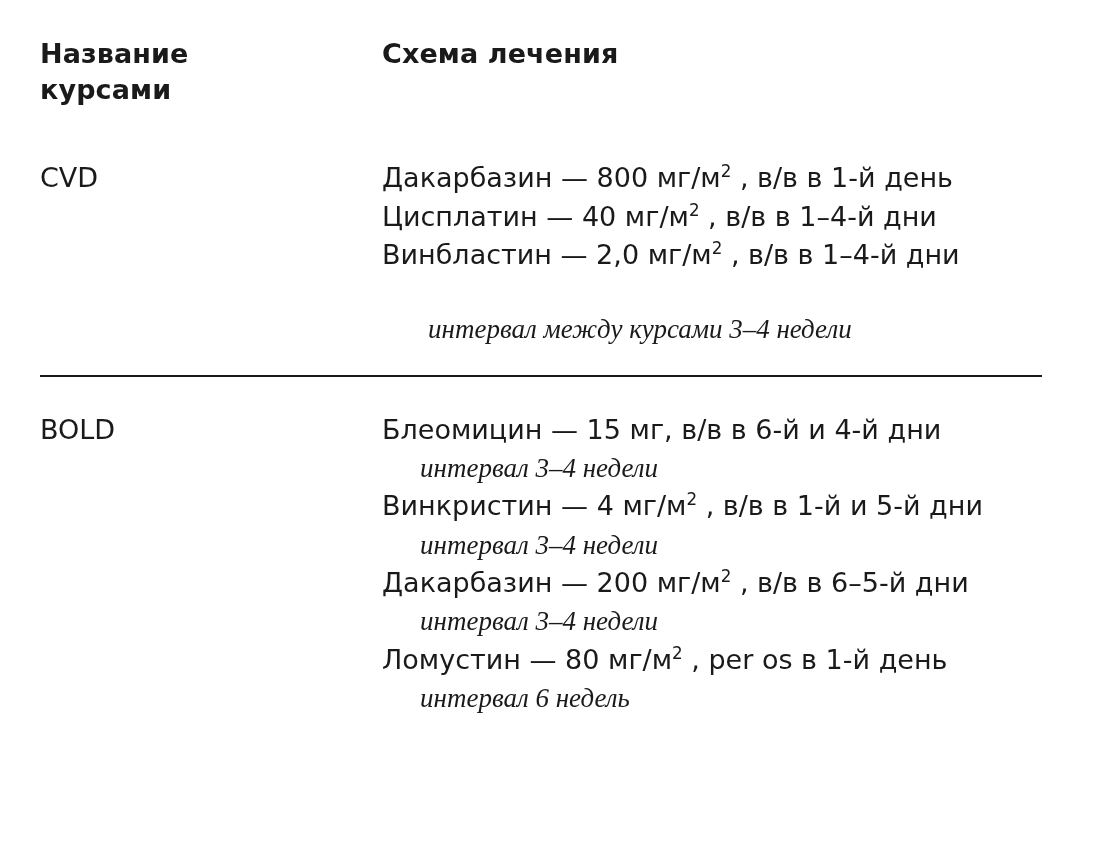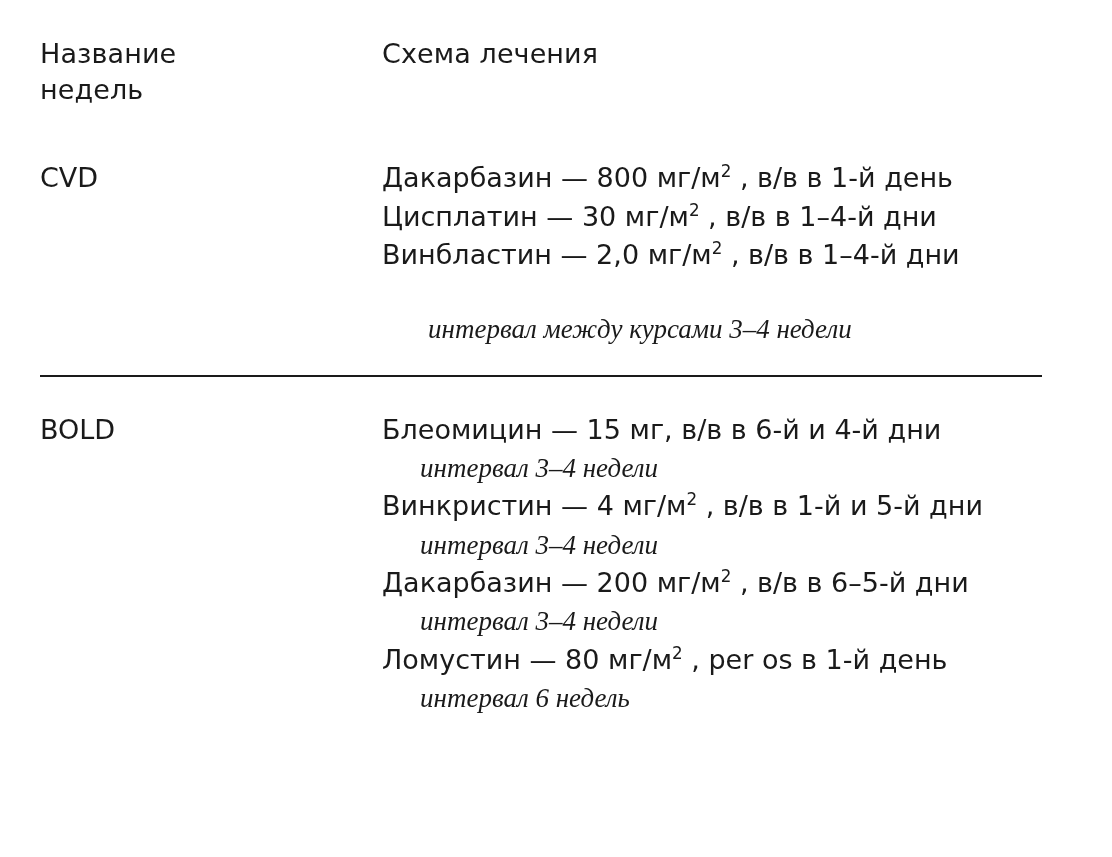--- a/index.html
+++ b/index.html
@@ -25,21 +25,21 @@
     width: 100%;
     border-collapse: collapse;
     table-layout: fixed;
   }
   table.regimens col.c1 { width: 342px; }
   table.regimens col.c2 { width: auto; }
 
   thead th {
     text-align: left;
     vertical-align: top;
-    font-weight: normal;
+    font-weight: bold;
     font-size: 27px;
     line-height: 1.32;
     padding: 0 0 52px 0;
     letter-spacing: 0.1px;
   }
   thead th.head-name { padding-right: 20px; }
 
   tbody td {
     vertical-align: top;
     font-size: 27px;
@@ -91,34 +91,34 @@
 <div class="sheet">
   <table class="regimens">
     <colgroup>
       <col class="c1">
       <col class="c2">
     </colgroup>
     <thead>
       <tr>
         <th class="head-name">
           <div>Название</div>
-          <div>недель</div>
+          <div>курсами</div>
         </th>
         <th class="head-scheme">Схема лечения</th>
       </tr>
     </thead>
     <tbody>
 
       <tr class="regimen-row divided">
         <td>
           <div class="regimen-name">CVD</div>
         </td>
         <td>
           <div class="drug-line"><span>Дакарбазин — 800 мг/м</span><sup>2</sup><span> , в/в в 1-й день</span></div>
-          <div class="drug-line"><span>Цисплатин — 30 мг/м</span><sup>2</sup><span> , в/в в 1–4-й дни</span></div>
+          <div class="drug-line"><span>Цисплатин — 40 мг/м</span><sup>2</sup><span> , в/в в 1–4-й дни</span></div>
           <div class="drug-line"><span>Винбластин — 2,0 мг/м</span><sup>2</sup><span> , в/в в 1–4-й дни</span></div>
           <div class="note indent-lg gap-before">интервал между курсами 3–4 недели</div>
         </td>
       </tr>
 
       <tr class="spacer-row">
         <td></td>
         <td></td>
       </tr>
 

